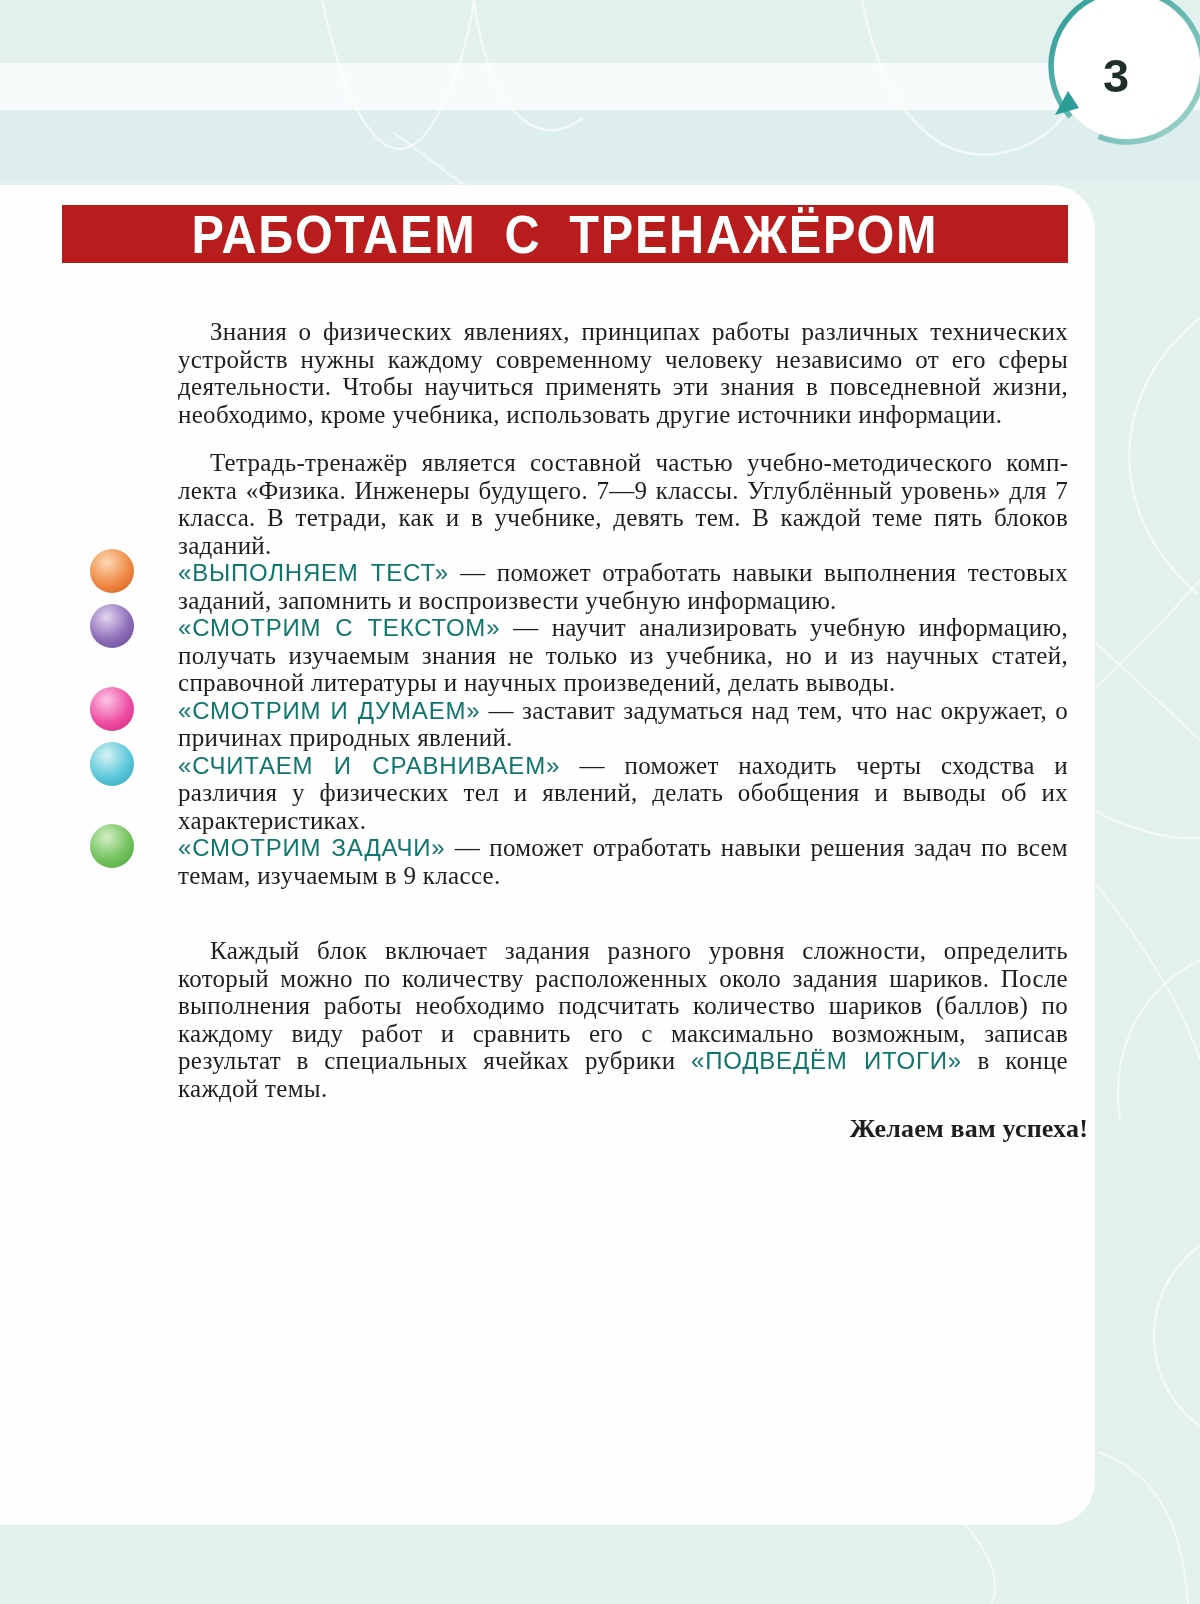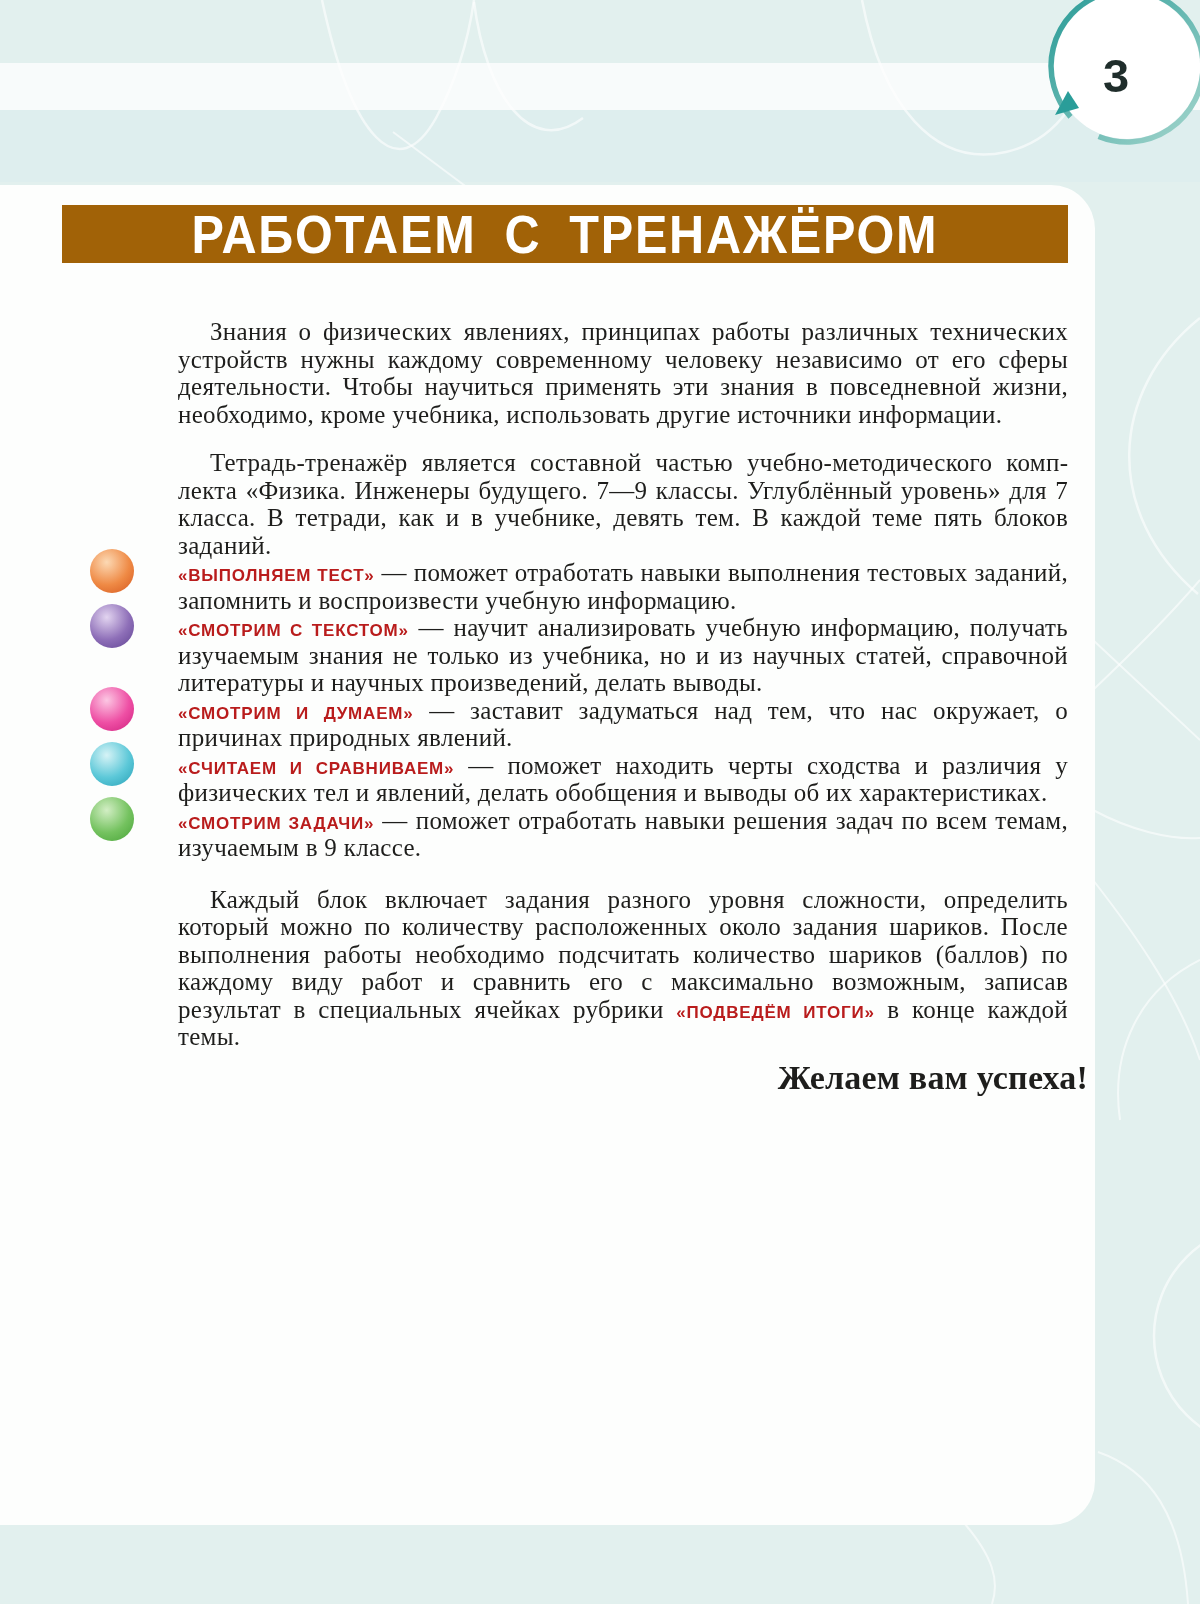--- a/index.html
+++ b/index.html
@@ -38,21 +38,21 @@
     width: 1095px; height: 1340px;
     background: #fdfefd;
     border-radius: 0 44px 44px 0;
   }
 
   
   .title-bar {
     position: absolute;
     left: 62px; top: 20px;
     width: 1006px; height: 58px;
-    background: #a16207;
+    background: #b91c1c;
     display: flex; align-items: center; justify-content: center;
     overflow: visible;
   }
   .title-bar .t {
     font-family: "Liberation Sans", sans-serif;
     font-weight: bold;
     font-size: 54px;
     color: #ffffff;
     letter-spacing: 2px;
     word-spacing: 14px;
@@ -70,40 +70,40 @@
     line-height: 27.5px;
     letter-spacing: 0.3px;
     text-align: justify;
     hyphens: manual;
   }
   .content p.body { text-indent: 32px; margin-top: 21px; }
   .section { position: relative; }
   .section p { text-align: justify; }
   .hl {
     font-family: "Liberation Sans", sans-serif;
-    font-weight: bold;
-    font-size: 17px;
+    font-weight: normal;
+    font-size: 24px;
     line-height: 1;
-    color: #b91c1c;
+    color: #0f766e;
     letter-spacing: 0.8px;
     white-space: nowrap;
   }
   .ball {
     position: absolute;
     left: -88px; top: -10px;
     width: 44px; height: 44px;
     border-radius: 50%;
   }
-  .outro { margin-top: 24px; text-indent: 32px; }
+  .outro { margin-top: 48px; text-indent: 32px; }
   .signoff {
     margin-top: 13px;
     margin-right: -20px;
     text-align: right;
     font-weight: bold;
-    font-size: 34px;
+    font-size: 26px;
     letter-spacing: 0.2px;
   }
 </style>
 </head>
 <body>
 
 <div class="page">
 
   <div class="band-white"></div>
   <div class="band-blue"></div>

